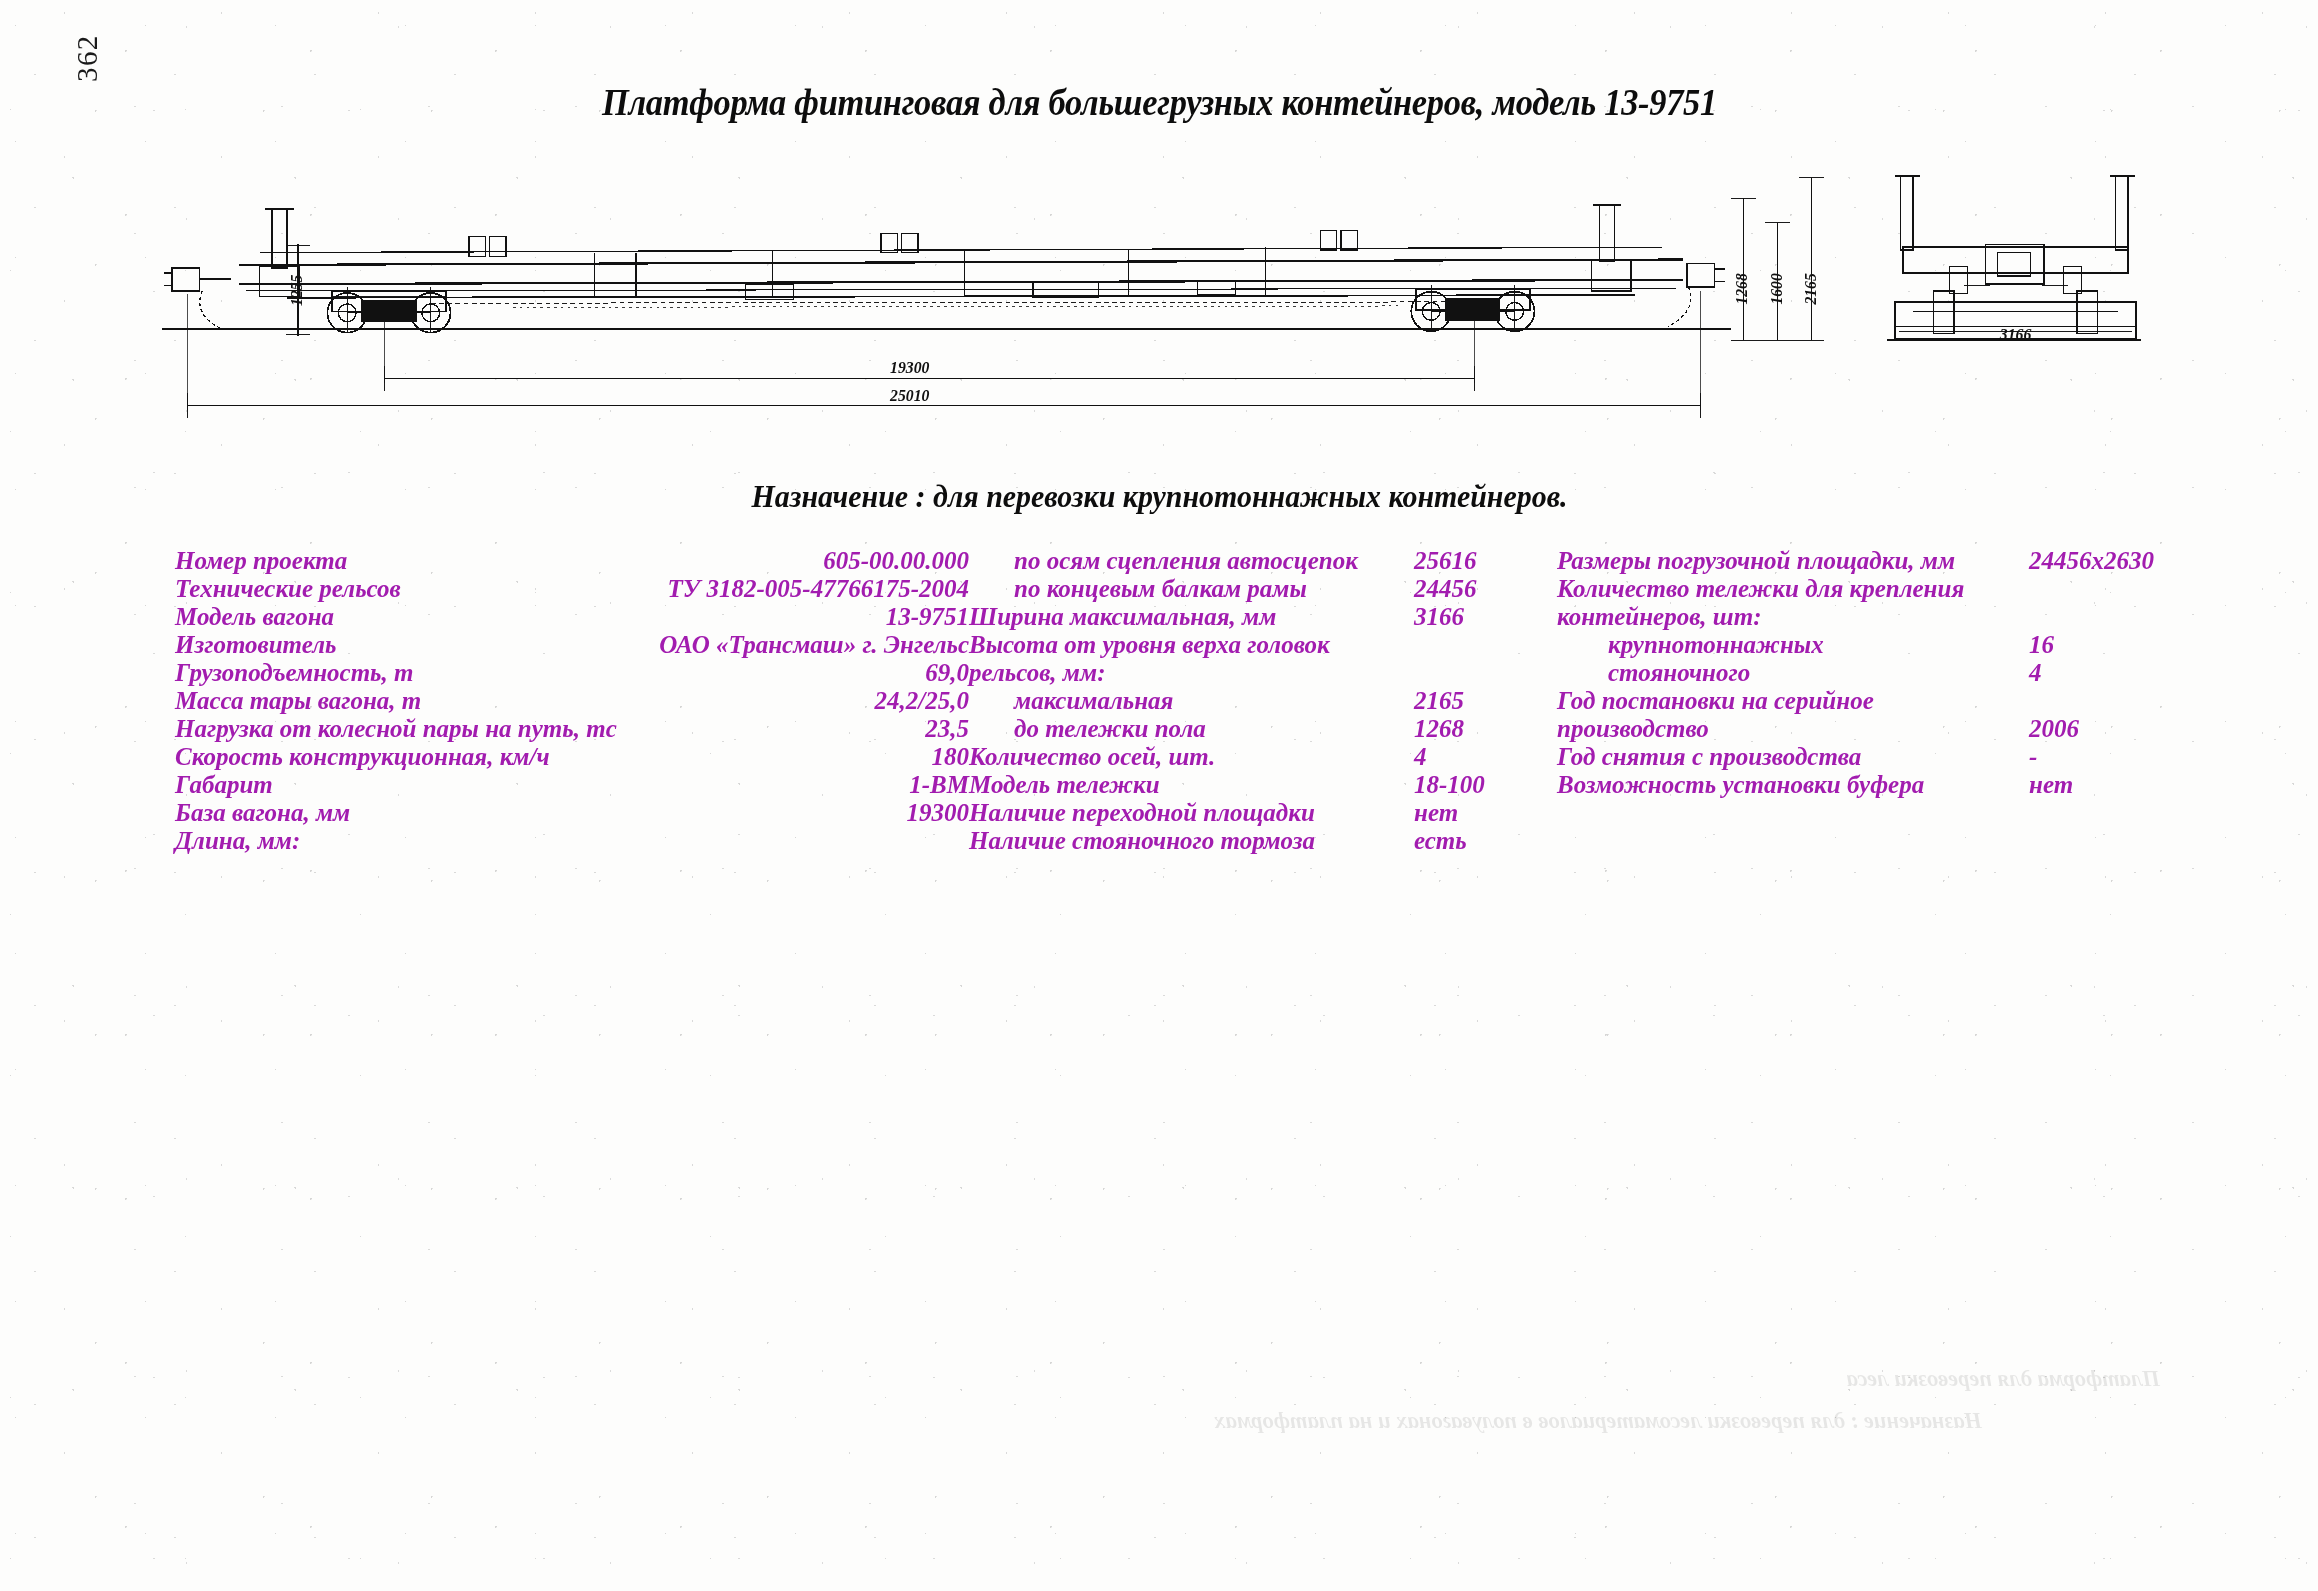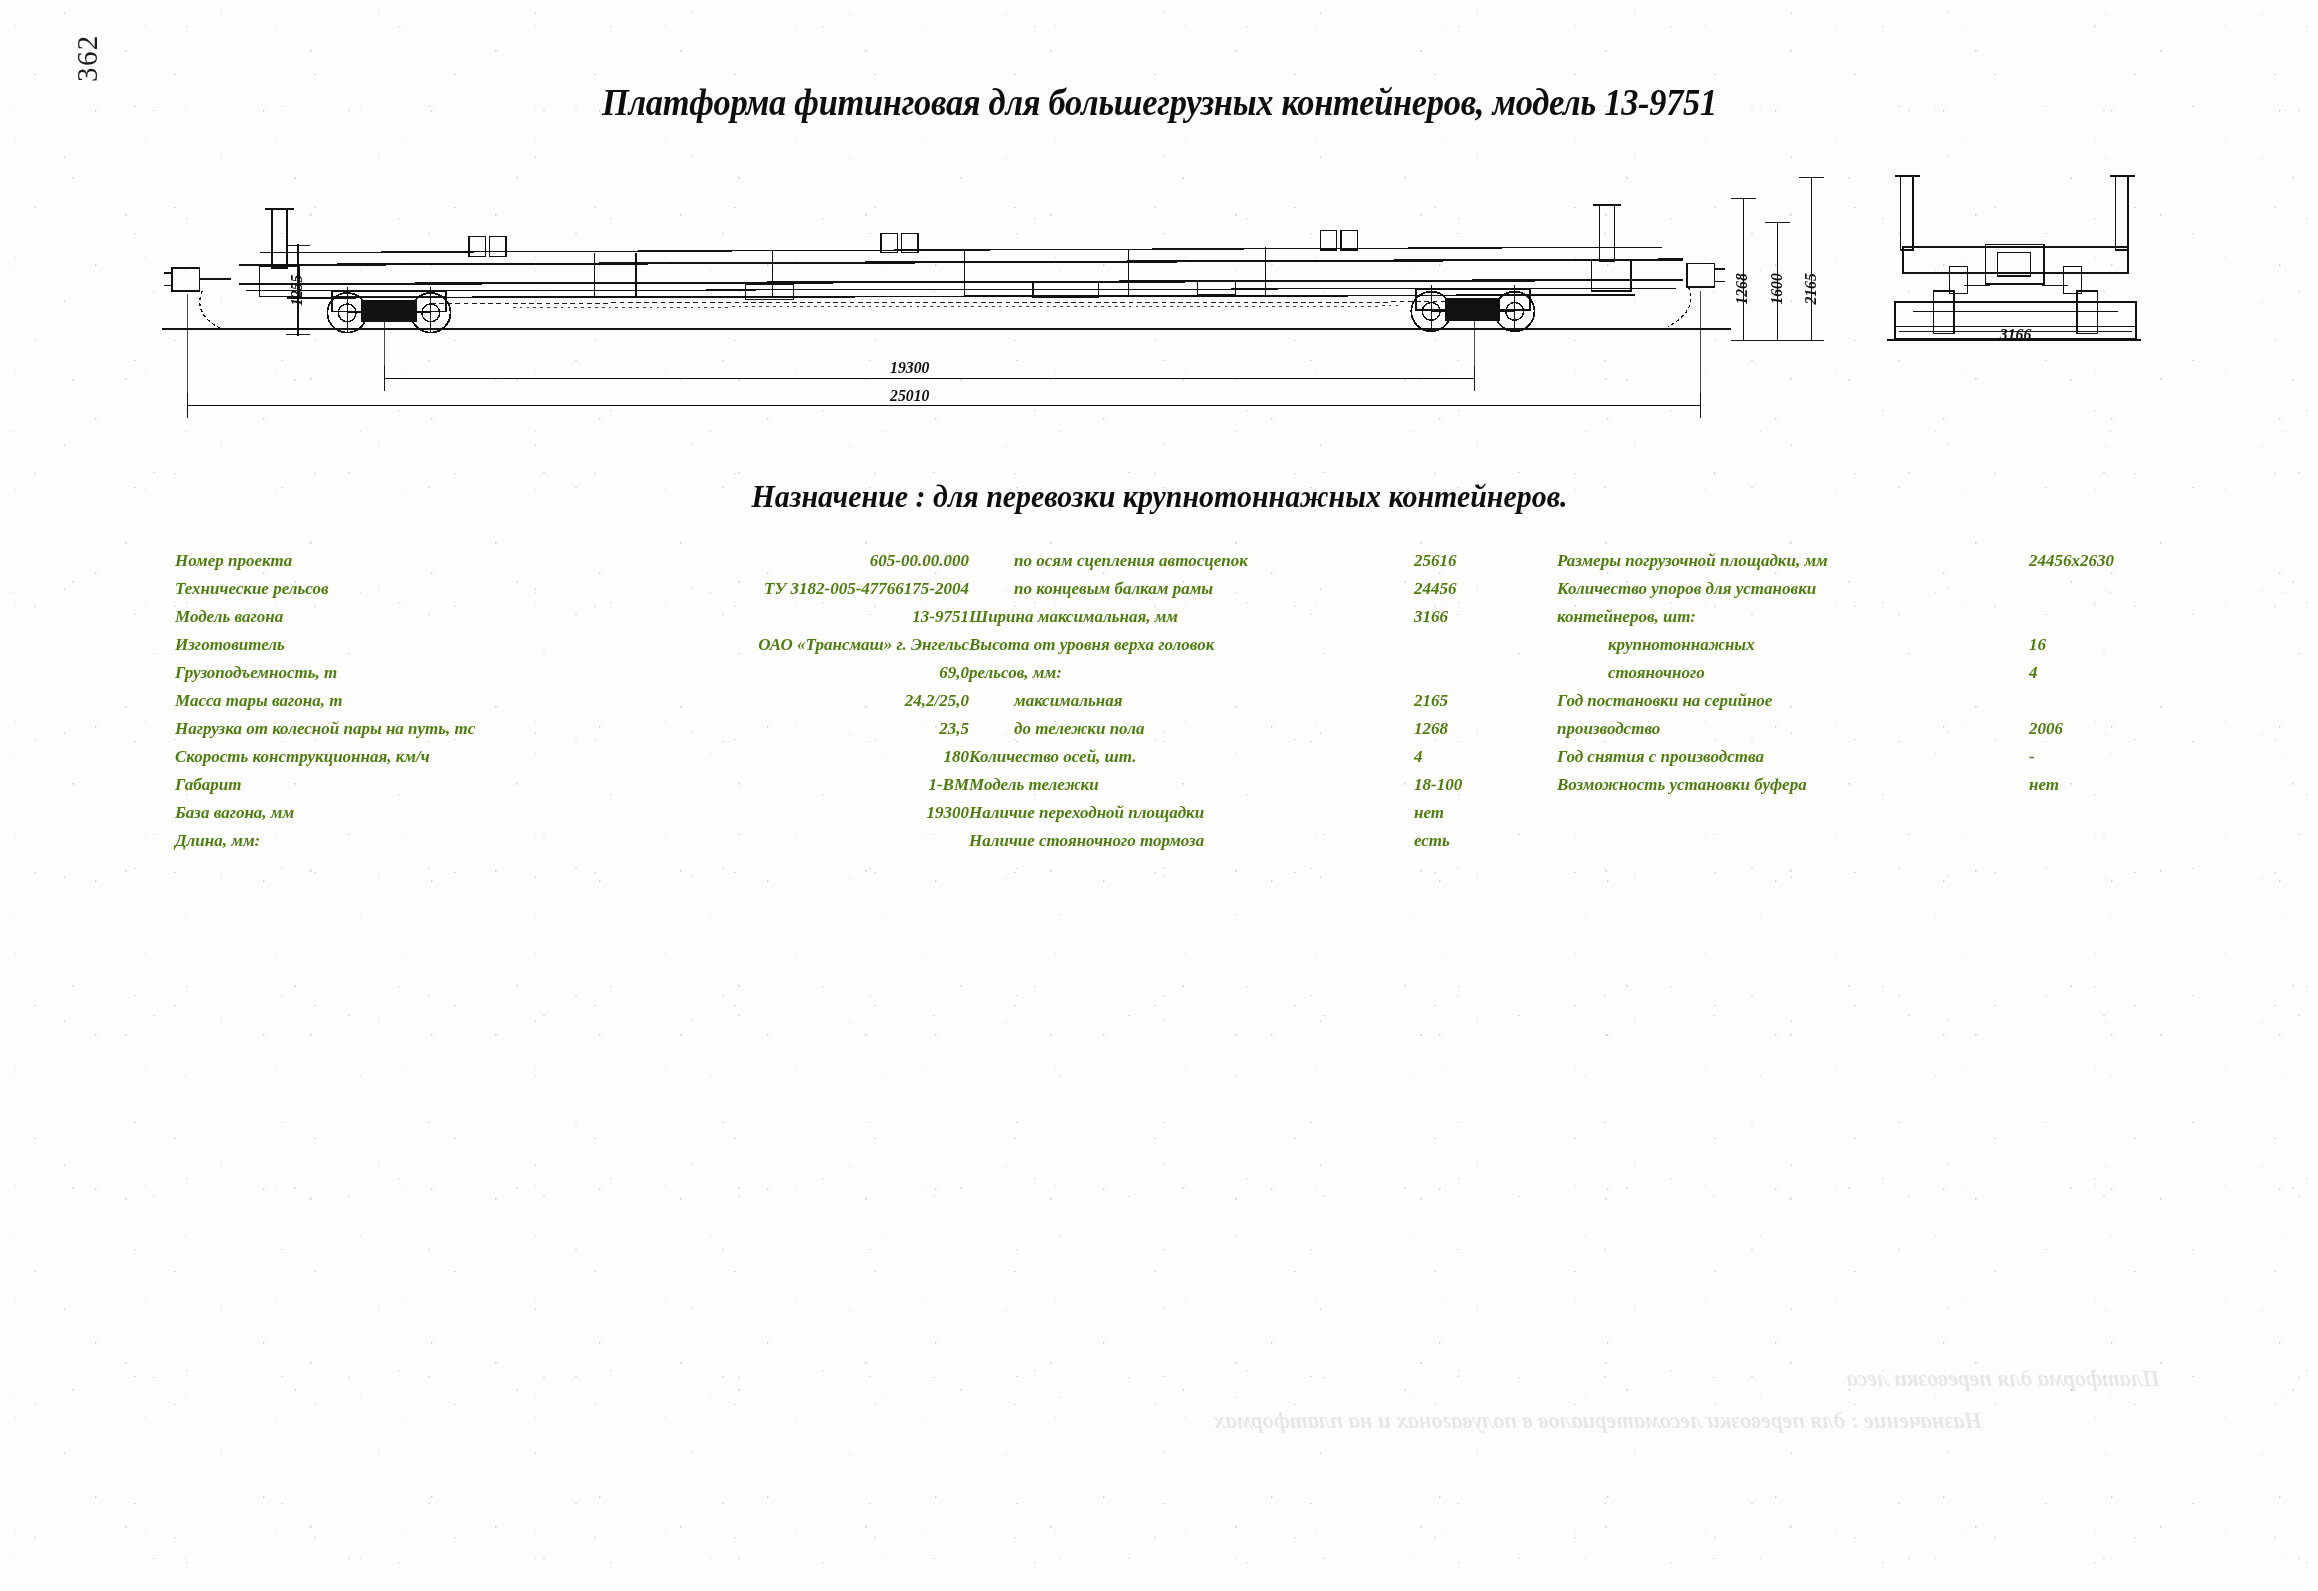--- a/index.html
+++ b/index.html
@@ -99,23 +99,23 @@
 
   
   .spec-block {
     position: absolute;
     left: 175px;
     top: 547px;
     width: 2019px;
     font-family: "Liberation Serif", serif;
     font-style: italic;
     font-weight: bold;
-    font-size: 17px;
+    font-size: 25px;
     line-height: 28px;
-    color: #4d7c0f;
+    color: #a21caf;
   }
   .spec-columns {
     display: flex;
     align-items: flex-start;
   }
   .col-left   { width: 472px; flex: 0 0 472px; }
   .col-leftv  { width: 322px; flex: 0 0 322px; text-align: right; }
   .col-mid    { width: 445px; flex: 0 0 445px; font-family: Liberation Serif, serif; }
   .col-midv   { width: 127px; flex: 0 0 127px; }
   .col-right  { width: 472px; flex: 0 0 472px; margin-left: 16px; }
@@ -363,21 +363,21 @@
         <div class="row">&nbsp;</div>
         <div class="row">2165</div>
         <div class="row">1268</div>
         <div class="row">4</div>
         <div class="row">18-100</div>
         <div class="row">нет</div>
         <div class="row">есть</div>
       </div>
     <div class="col-right" id="colRightLabels">
         <div class="row">Размеры погрузочной площадки, мм</div>
-        <div class="row">Количество упоров для установки</div>
+        <div class="row">Количество тележки для крепления</div>
         <div class="row">контейнеров, шт:</div>
         <div class="row indent-2">крупнотоннажных</div>
         <div class="row indent-2">стояночного</div>
         <div class="row">Год постановки на серийное</div>
         <div class="row">производство</div>
         <div class="row">Год снятия с производства</div>
         <div class="row">Возможность установки буфера</div>
       </div>
     <div class="col-rightv" id="colRightValues">
         <div class="row">24456x2630</div>

